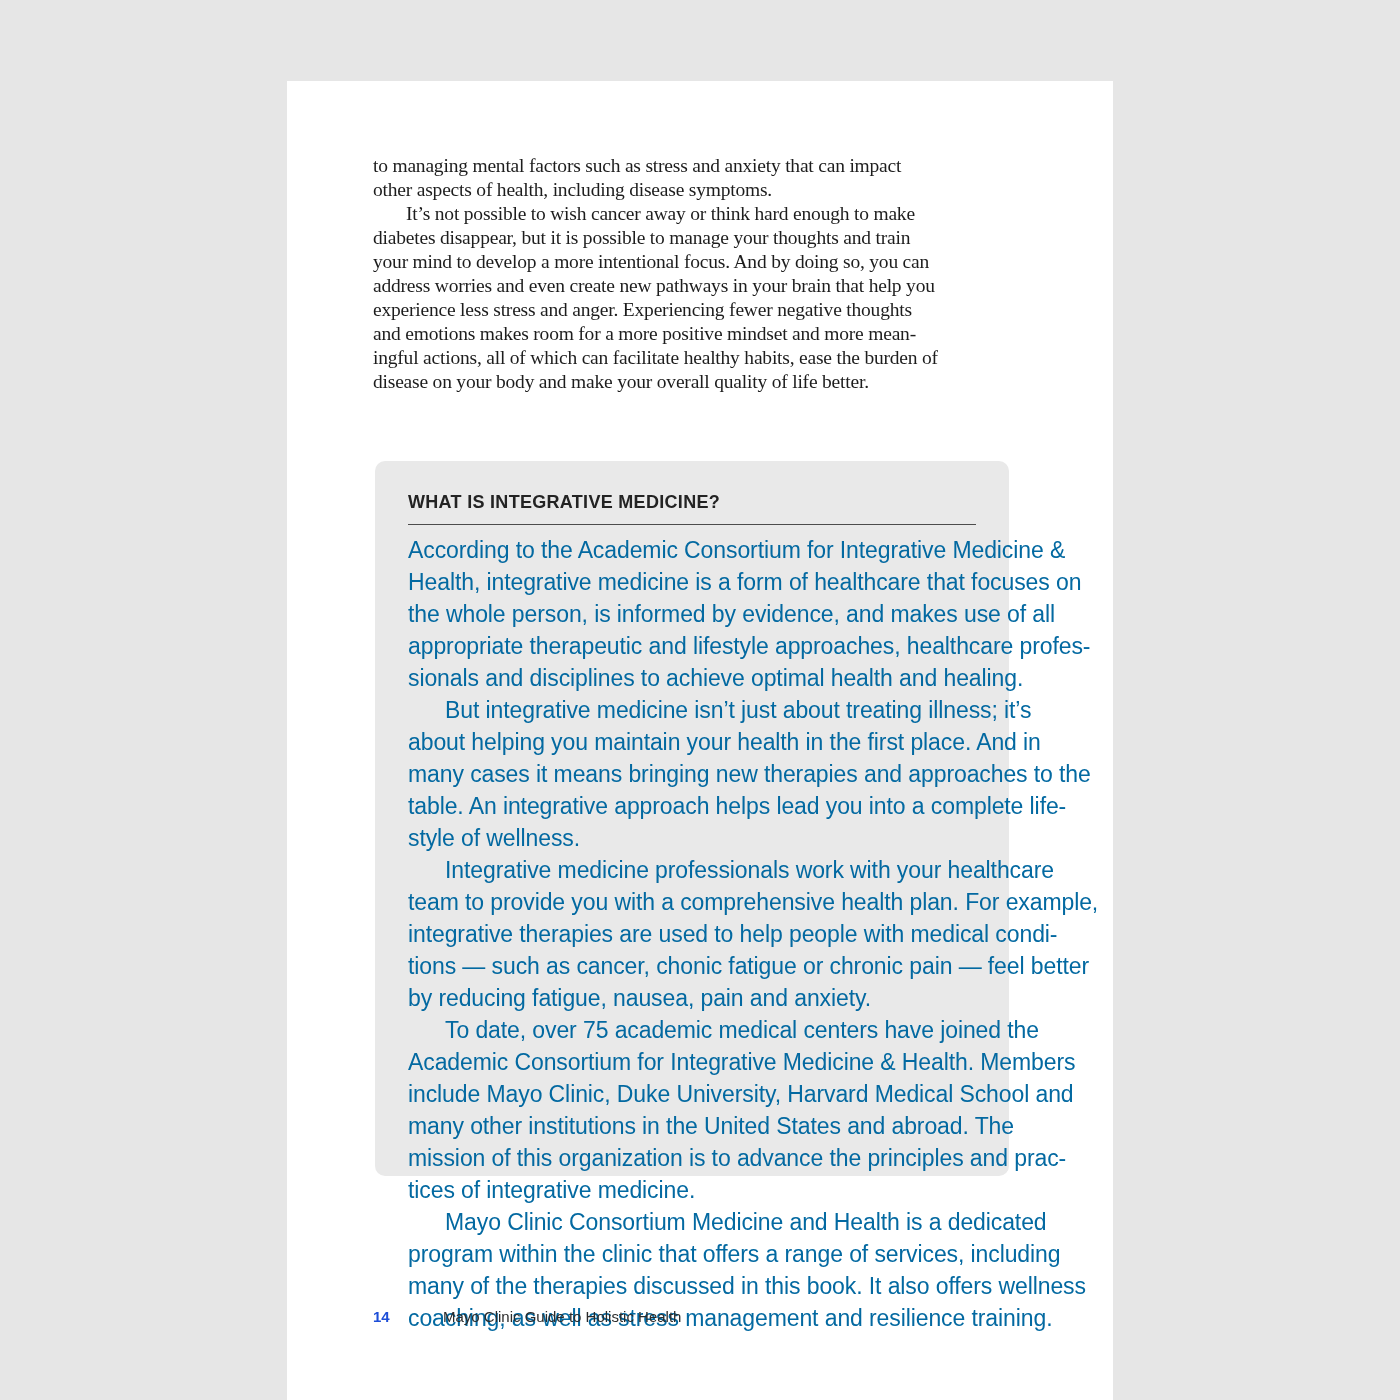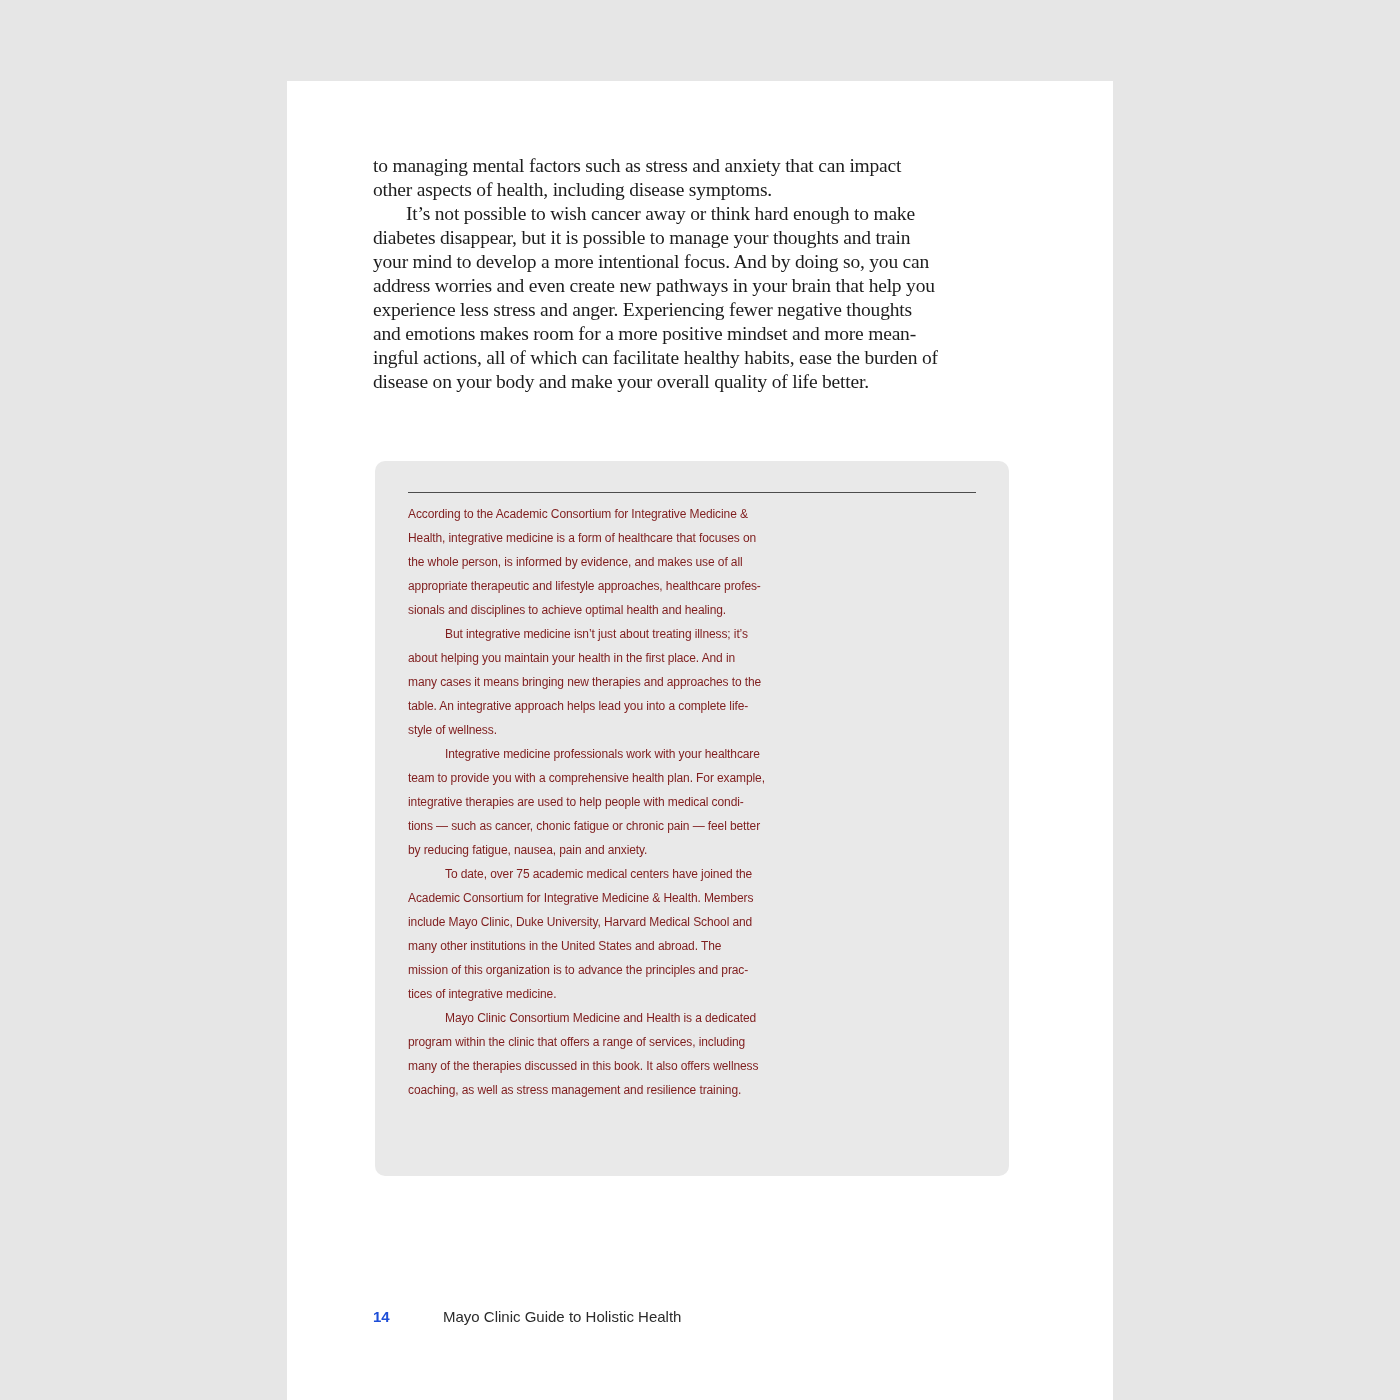--- a/index.html
+++ b/index.html
@@ -59,23 +59,23 @@
     letter-spacing: 0.3px;
     color: #232323;
   }
   .infobox .divider {
     border: 0;
     border-top: 1px solid #4c4c4c;
     margin: 0 0 9px 0;
   }
   .infobox p {
     margin: 0;
-    font-size: 12px;
-    line-height: 24px;
-    color: #7f1d1d;
+    font-size: 23px;
+    line-height: 32px;
+    color: #0369a1;
     letter-spacing: -0.1px;
     white-space: pre;
   }
   .infobox p.indent {
     text-indent: 37px;
   }
   .footer {
     position: absolute;
     left: 86px;
     top: 1227px;
@@ -103,20 +103,21 @@
 diabetes disappear, but it is possible to manage your thoughts and train
 your mind to develop a more intentional focus. And by doing so, you can
 address worries and even create new pathways in your brain that help you
 experience less stress and anger. Experiencing fewer negative thoughts
 and emotions makes room for a more positive mindset and more mean-
 ingful actions, all of which can facilitate healthy habits, ease the burden of
 disease on your body and make your overall quality of life better.</p>
   </div>
 
   <div class="infobox">
+    <h2>WHAT IS INTEGRATIVE MEDICINE?</h2>
     <hr class="divider">
     <p>According to the Academic Consortium for Integrative Medicine &amp;
 Health, integrative medicine is a form of healthcare that focuses on
 the whole person, is informed by evidence, and makes use of all
 appropriate therapeutic and lifestyle approaches, healthcare profes-
 sionals and disciplines to achieve optimal health and healing.</p>
     <p class="indent">But integrative medicine isn’t just about treating illness; it’s
 about helping you maintain your health in the first place. And in
 many cases it means bringing new therapies and approaches to the
 table. An integrative approach helps lead you into a complete life-

